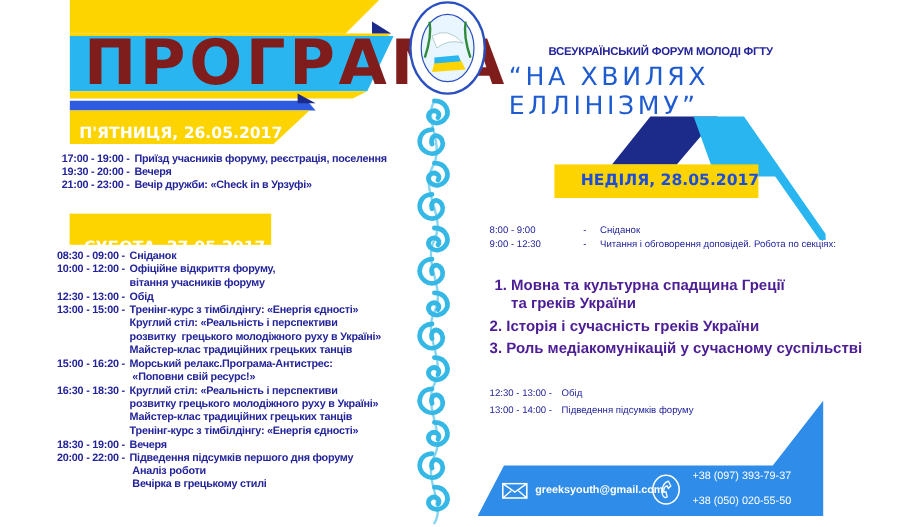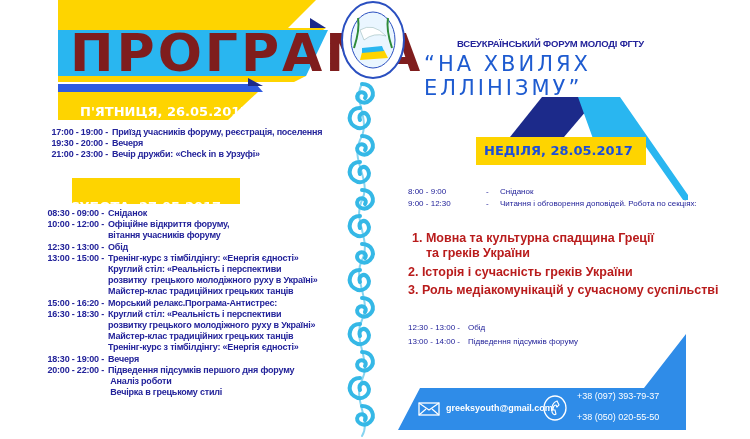--- a/index.html
+++ b/index.html
@@ -4,27 +4,27 @@
   <style>
     html, body { margin:0; padding:0; }
     body { width:750px; height:439px; background:#ffffff; position:relative; overflow:hidden;
       font-family: "Liberation Sans", sans-serif; }
     .abs { position:absolute; }
     .sched { font-family:"Liberation Sans", sans-serif; font-weight:bold; font-size:9px; line-height:11.2px; color:#23239a; letter-spacing:-0.2px; }
     .sched .row { display:flex; }
     .sched .t { width:68px; flex:none; text-align:right; padding-right:4px; white-space:pre; }
     .sched .d { white-space:pre; }
     .sched .cont { padding-left:72px; white-space:pre; }
-    .dayband { background:#fed400; color:#fff; font-weight:bold; font-family:"DejaVu Sans", sans-serif;margin-left:14px; }
+    .dayband { background:#fed400; color:#fff; font-weight:bold; font-family:"DejaVu Sans", sans-serif; }
     .r-sched { font-weight:normal; font-size:8px; line-height:12px; color:#23239a; }
     .r-sched .row { display:flex; }
     .r-sched .t { width:78px; flex:none; white-space:pre; }
     .r-sched .dash { width:14px; flex:none; }
     .r-sched .d { white-space:pre; }
-    .topic { font-weight:bold; font-size:12.5px; line-height:15px; color:#b91c1c; white-space:pre; }
+    .topic { font-weight:bold; font-size:12.5px; line-height:15px; color:#4c1d95; white-space:pre; }
     .contact { color:#fff; font-weight:bold; font-size:9px; }
   </style>
 </head>
 <body>
 
 <div class="abs" style="left:58px;top:0;width:270px;height:120px;">
   <svg width="270" height="120" viewBox="0 0 270 120">
     <polygon points="0,0 258,0 230,28 0,28" fill="#fed400"></polygon>
     <polygon points="0,28 268,28 262,32 0,32" fill="#fed400"></polygon>
     <polygon points="0,30 270,30 248,76 0,76" fill="#29b6f0"></polygon>
@@ -75,20 +75,21 @@
       <span class="t">13:00 - 15:00 -</span>
       <span class="d">Тренінг-курс з тімбілдінгу: «Енергія єдності»</span>
     </div>
   <div class="cont">Круглий стіл: «Реальність і перспективи</div>
   <div class="cont">розвитку  грецького молодіжного руху в Україні»</div>
   <div class="cont">Майстер-клас традиційних грецьких танців</div>
   <div class="row">
       <span class="t">15:00 - 16:20 -</span>
       <span class="d">Морський релакс.Програма-Антистрес:</span>
     </div>
+  <div class="cont"> «Поповни свій ресурс!»</div>
   <div class="row">
       <span class="t">16:30 - 18:30 -</span>
       <span class="d">Круглий стіл: «Реальність і перспективи</span>
     </div>
   <div class="cont">розвитку грецького молодіжного руху в Україні»</div>
   <div class="cont">Майстер-клас традиційних грецьких танців</div>
   <div class="cont">Тренінг-курс з тімбілдінгу: «Енергія єдності»</div>
   <div class="row">
       <span class="t">18:30 - 19:00 -</span>
       <span class="d">Вечеря</span>

